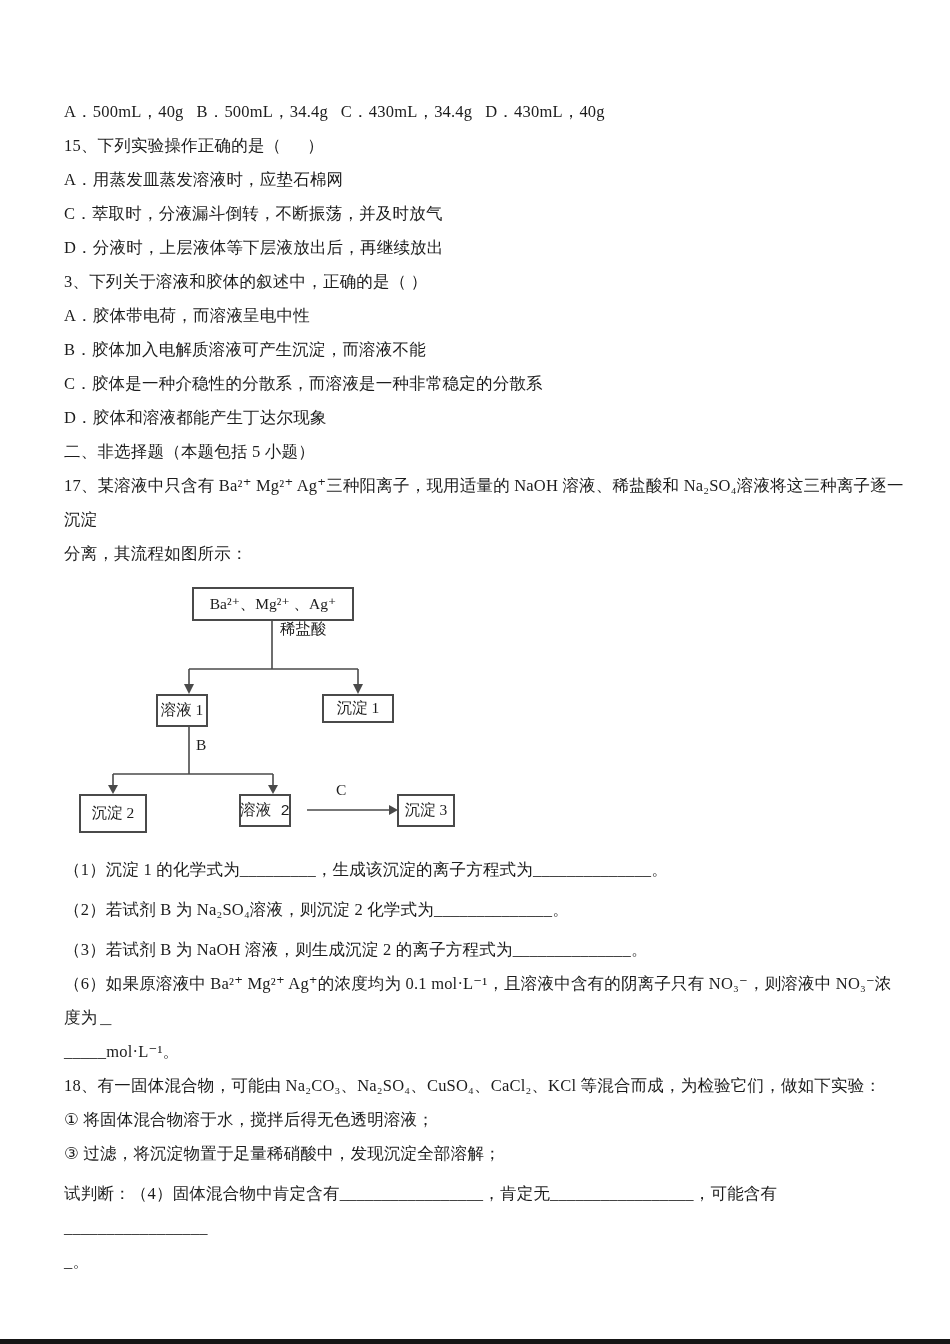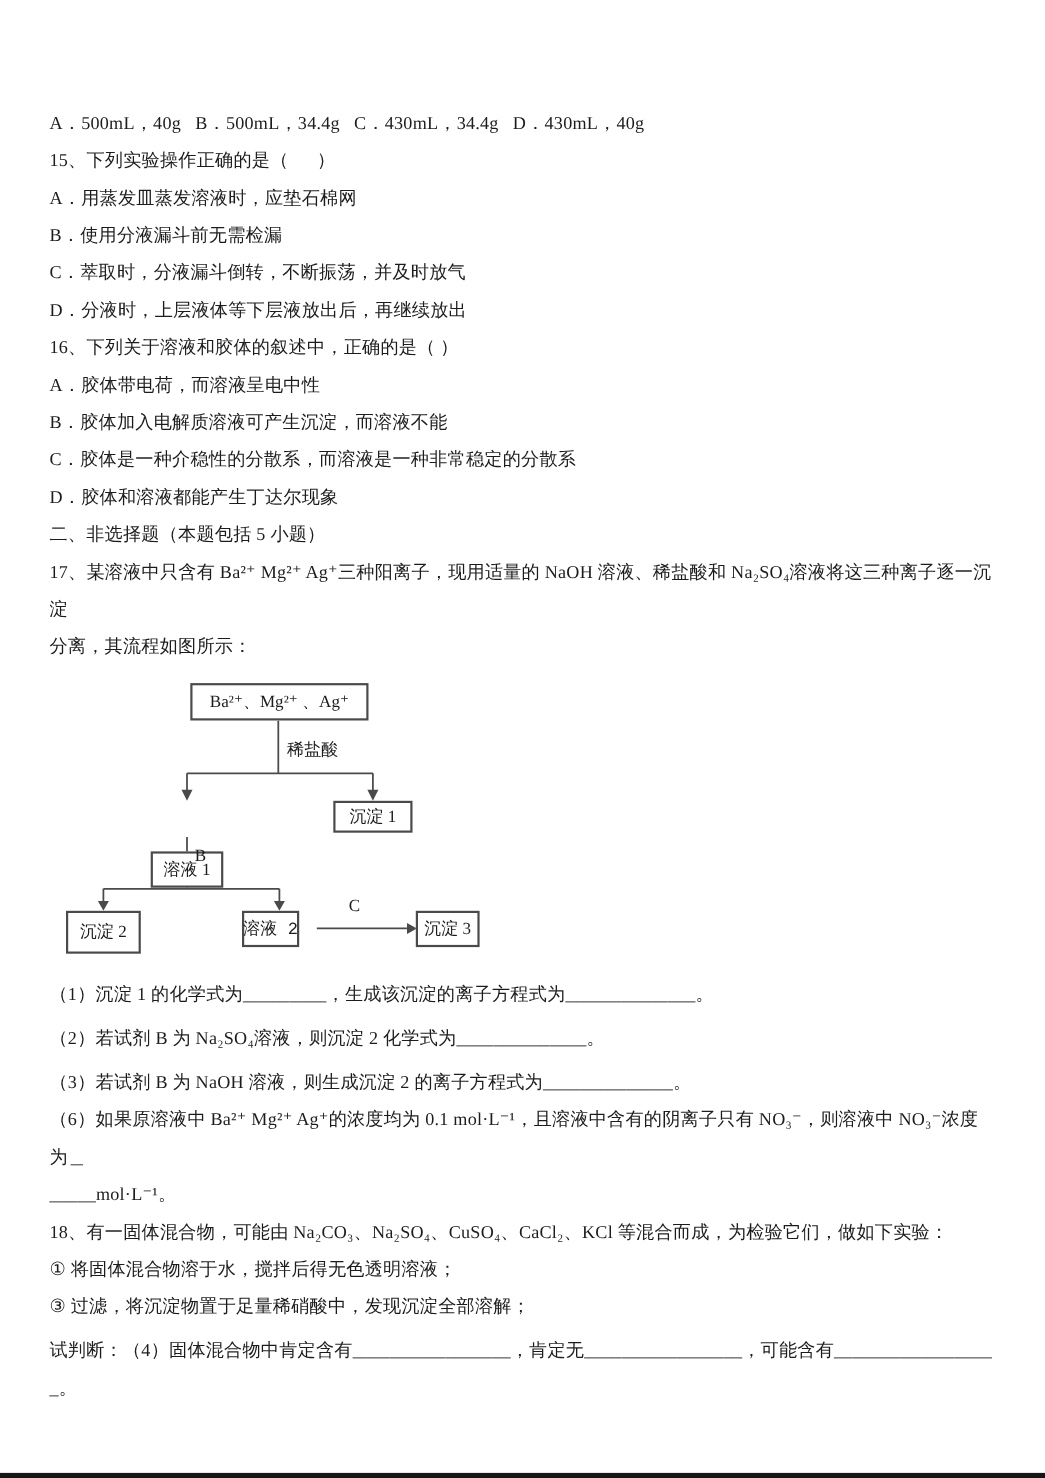--- a/index.html
+++ b/index.html
@@ -6,21 +6,21 @@
   html, body { margin: 0; padding: 0; }
   body {
     width: 950px;
     height: 1344px;
     background: #ffffff;
     font-family: "Liberation Serif", "DejaVu Sans", serif;
     color: #1c1c1c;
     position: relative;
     overflow: hidden;
   }
-  .page { padding: 95px 45px 30px 45px; }
+  .page { padding: 95px 45px 30px 64px; }
   .line {
     margin: 0;
     font-size: 16.5px;
     line-height: 34px;
     white-space: pre-wrap;
     letter-spacing: 0.2px;
   }
   .mt6 { margin-top: 6px; }
   .flowchart {
     position: relative;
@@ -55,25 +55,24 @@
 </style>
 </head>
 <body>
 
 <div class="page">
 
   <p class="line">A．500mL，40g   B．500mL，34.4g   C．430mL，34.4g   D．430mL，40g</p>
 
   <p class="line">15、下列实验操作正确的是（      ）</p>
   <p class="line">A．用蒸发皿蒸发溶液时，应垫石棉网</p>
-  <p class="line">B．使用分液漏斗前无需检漏</p>
   <p class="line">C．萃取时，分液漏斗倒转，不断振荡，并及时放气</p>
   <p class="line">D．分液时，上层液体等下层液放出后，再继续放出</p>
 
-  <p class="line">16、下列关于溶液和胶体的叙述中，正确的是（ ）</p>
+  <p class="line">3、下列关于溶液和胶体的叙述中，正确的是（ ）</p>
   <p class="line">A．胶体带电荷，而溶液呈电中性</p>
   <p class="line">B．胶体加入电解质溶液可产生沉淀，而溶液不能</p>
   <p class="line">C．胶体是一种介稳性的分散系，而溶液是一种非常稳定的分散系</p>
   <p class="line">D．胶体和溶液都能产生丁达尔现象</p>
 
   <p class="line">二、非选择题（本题包括 5 小题）</p>
 
   <p class="line">17、某溶液中只含有 Ba²⁺ Mg²⁺ Ag⁺三种阳离子，现用适量的 NaOH 溶液、稀盐酸和 Na₂SO₄溶液将这三种离子逐一沉淀</p>
   <p class="line">分离，其流程如图所示：</p>
 
@@ -93,23 +92,23 @@
       <g fill="#4a4a4a" stroke="none">
         <polygon points="120,97 130,97 125,107"></polygon>
         <polygon points="289,97 299,97 294,107"></polygon>
         <polygon points="44,198 54,198 49,207"></polygon>
         <polygon points="204,198 214,198 209,207"></polygon>
         <polygon points="325,218 325,228 334,223"></polygon>
       </g>
     </svg>
 
     <div class="fbox" style="left:128px; top:0; width:162px; height:34px;">Ba²⁺、Mg²⁺ 、Ag⁺</div>
-    <span class="flabel" style="left:216px; top:50px;">稀盐酸</span>
+    <span class="flabel" style="left:216px; top:32px;">稀盐酸</span>
 
-    <div class="fbox" style="left:92px; top:107px; width:66px; height:33px;margin-top:46px;">溶液 1</div>
+    <div class="fbox" style="left:92px; top:107px; width:52px; height:33px;">溶液 1</div>
     <div class="fbox" style="left:258px; top:107px; width:72px; height:29px;">沉淀 1</div>
 
     <span class="flabel" style="left:132px; top:149px;">B</span>
 
     <div class="fbox" style="left:15px; top:207px; width:68px; height:39px;">沉淀 2</div>
     <div class="fbox" style="left:175px; top:207px; width:52px; height:33px;font-family:Liberation Mono, monospace;">溶液 2</div>
 
     <span class="flabel" style="left:272px; top:194px;">C</span>
 
     <div class="fbox" style="left:333px; top:207px; width:58px; height:33px;">沉淀 3</div>

